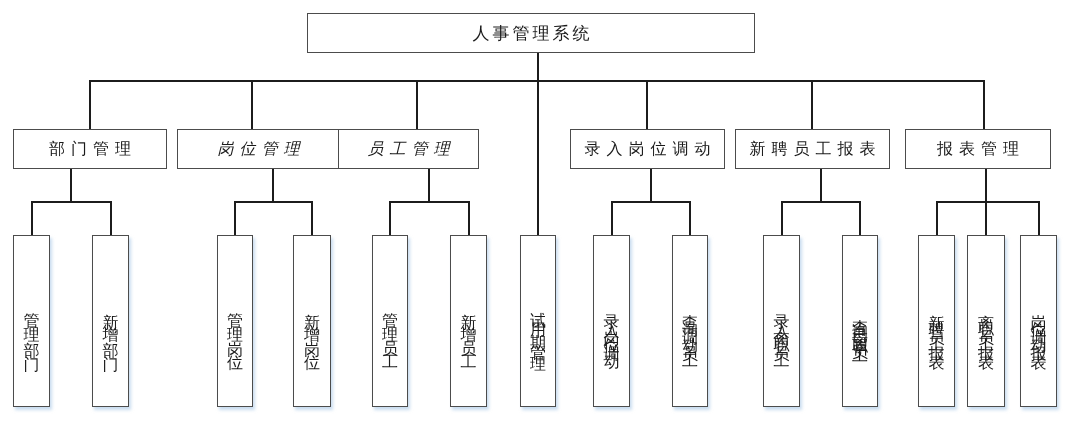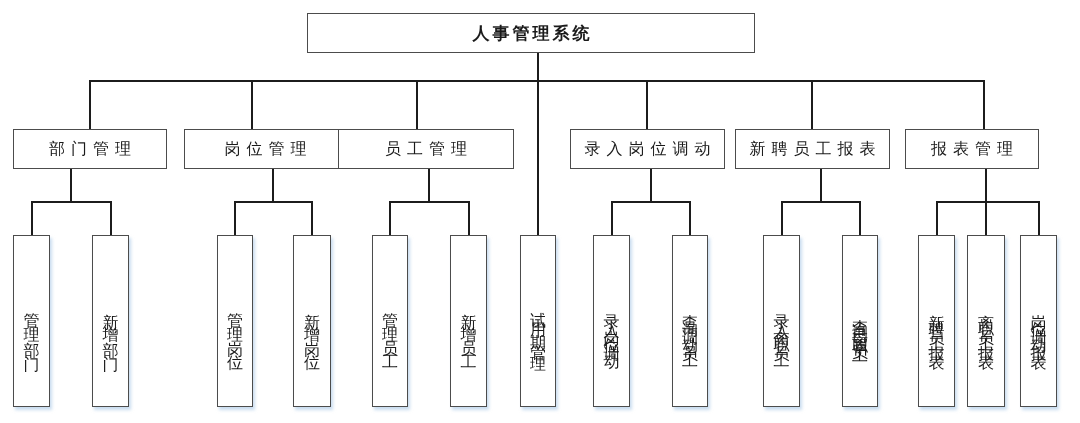--- a/index.html
+++ b/index.html
@@ -17,21 +17,21 @@
   
   .box {
     position: absolute;
     background: #ffffff;
     border: 1.5px solid #4c4c4c;
     display: flex;
     align-items: center;
     justify-content: center;
   }
 
-  .root-box   { top: 13px;  height: 40px; font-weight: bold; }
+  .root-box   { top: 13px;  height: 40px; }
   .branch-box { top: 129px; height: 40px; }
   .leaf-box   { top: 235px; height: 172px; box-shadow: 2px 3px 3px rgba(158,193,228,0.55); }
 
   .root-box span {
     font-size: 17px;
     letter-spacing: 3px;
     padding-left: 3px;
     white-space: nowrap;
   }
   .branch-box span {
@@ -100,33 +100,33 @@
   <div class="vline" style="left:985px;  top:201px; height:34px;"></div>
   <div class="vline" style="left:1038px; top:201px; height:34px;"></div>
 
   <div class="box root-box" style="left:307px; width:448px;">
     <span>人事管理系统</span>
   </div>
 
   <div class="box branch-box" style="left:13px;  width:154px;">
     <span>部门管理</span>
   </div>
-  <div class="box branch-box" style="left:184px; width:163px;">
+  <div class="box branch-box" style="left:177px; width:163px;font-style:italic;">
     <span>岗位管理</span>
   </div>
-  <div class="box branch-box" style="left:338px; width:176px;">
+  <div class="box branch-box" style="left:338px; width:141px;font-style:italic;">
     <span>员工管理</span>
   </div>
   <div class="box branch-box" style="left:570px; width:155px;">
     <span>录入岗位调动</span>
   </div>
   <div class="box branch-box" style="left:735px; width:155px;">
     <span>新聘员工报表</span>
   </div>
-  <div class="box branch-box" style="left:905px; width:134px;">
+  <div class="box branch-box" style="left:905px; width:146px;">
     <span>报表管理</span>
   </div>
 
   <div class="box leaf-box n4" style="left:13px;  width:37px;">
     <span>管理部门</span>
   </div>
   <div class="box leaf-box n4" style="left:92px;  width:37px;">
     <span>新增部门</span>
   </div>
   <div class="box leaf-box n4" style="left:217px; width:36px;">

